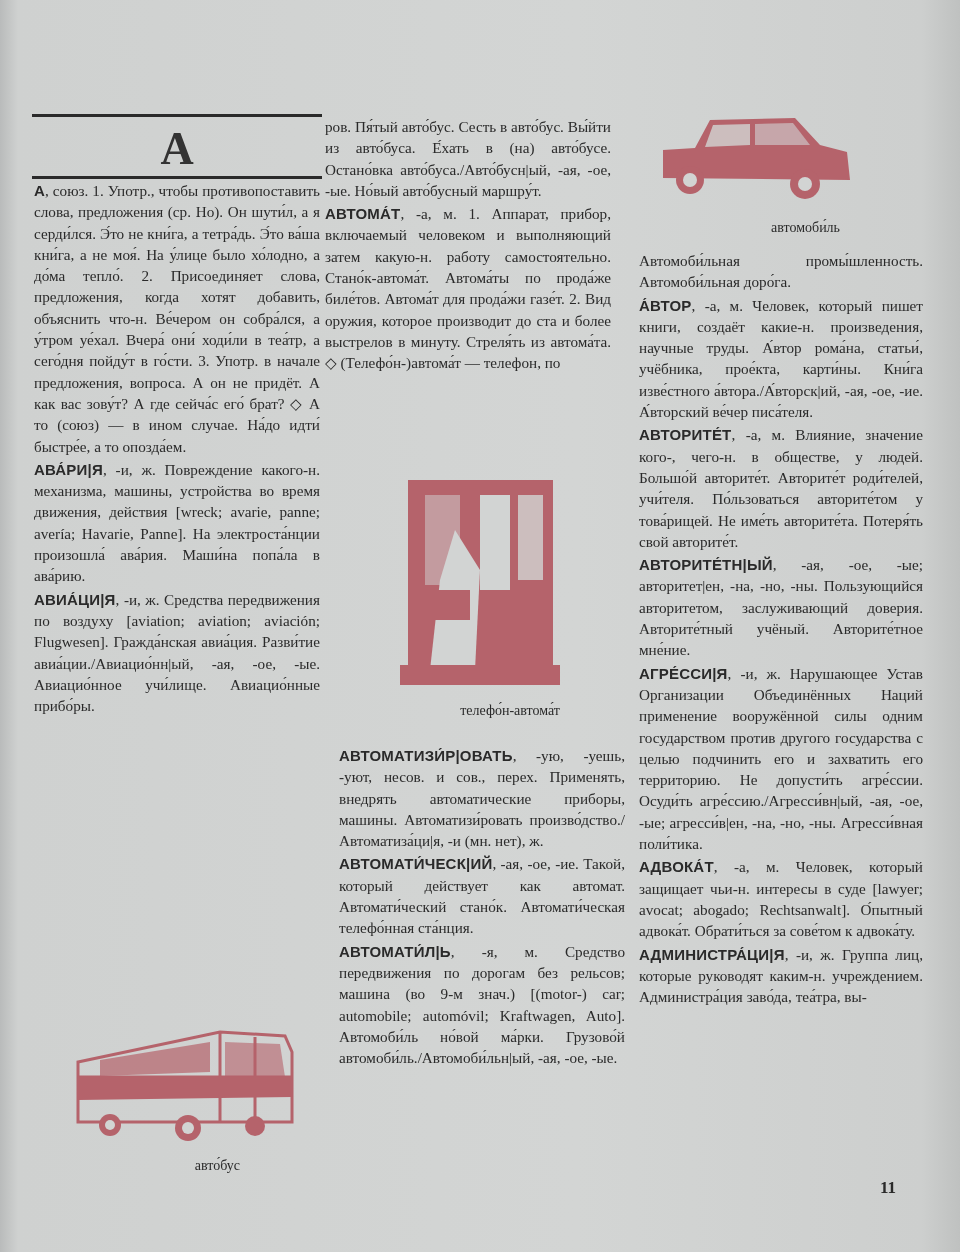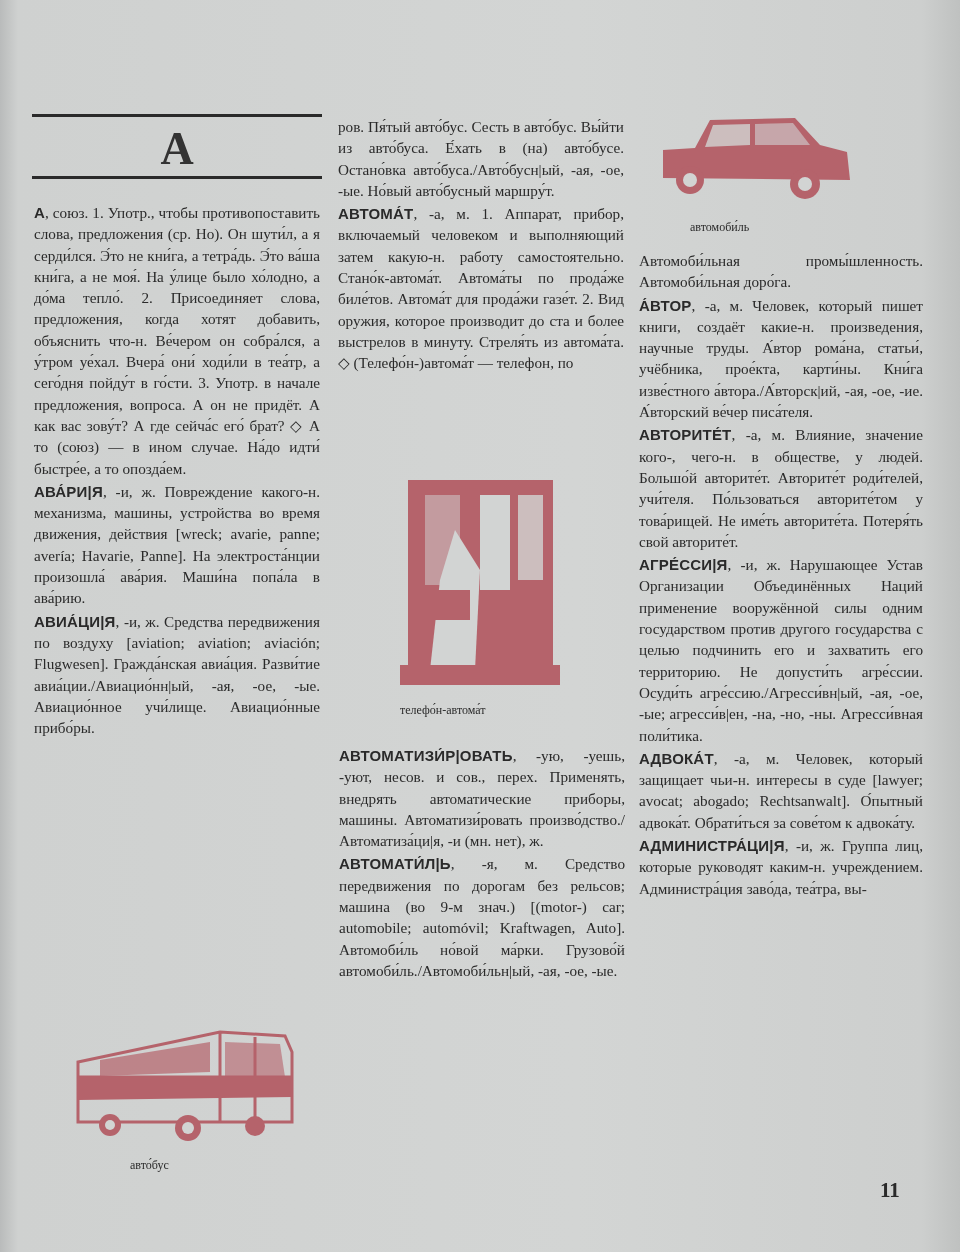--- a/index.html
+++ b/index.html
@@ -1,35 +1,35 @@
 <!DOCTYPE html>
 <html><head>
 <meta charset="utf-8">
 <style>
   html,body{margin:0;padding:0;}
   body{width:960px;height:1252px;background:#c9cbca;position:relative;overflow:hidden;
        font-family:"Liberation Serif","DejaVu Serif",serif;color:#2a2a2a;}
   .page{position:absolute;left:0;top:0;width:960px;height:1252px;
         background:linear-gradient(90deg,#b9bbbb 0px,#cfd1d0 18px,#d3d5d4 60%,#cdcfce 96%,#bfc1c0 100%);}
   .col{position:absolute;font-size:15.2px;line-height:21.3px;text-align:justify;}
-  .col1{left:34px;top:202px;width:286px;}
-  .col2{left:338px;top:116px;width:286px;}
+  .col1{left:34px;top:180px;width:286px;}
+  .col2{left:325px;top:116px;width:286px;}
   .col3{left:639px;top:250px;width:284px;}
   .col2b{left:339px;top:745px;width:286px;}
   .entry{margin:0 0 2px 0;}
   .hw{font-weight:bold;font-family:"Liberation Sans","DejaVu Sans",sans-serif;font-size:15px;letter-spacing:.2px;}
   .letter-block{position:absolute;left:32px;top:114px;width:290px;height:66px;}
   .rule{position:absolute;left:0;width:290px;height:3px;background:#2a2a2a;}
   .rule.top{top:0;}
   .rule.bot{top:62px;}
   .big-letter{position:absolute;left:0;width:290px;top:8px;text-align:center;
               font-size:46px;font-weight:bold;font-family:"Liberation Serif",serif;color:#333;}
   .ill{position:absolute;}
-  .caption{position:absolute;font-size:12px;text-align:left;color:#2a2a2a;}
-  .pagenum{position:absolute;left:880px;top:1178px;font-size:21px;font-weight:bold;}
+  .caption{position:absolute;font-size:14px;text-align:right;color:#2a2a2a;}
+  .pagenum{position:absolute;left:880px;top:1178px;font-size:17px;font-weight:bold;}
 </style>
 </head>
 <body>
 
 <div class="page">
 
   <div class="letter-block">
     <div class="rule top"></div>
     <div class="big-letter">А</div>
     <div class="rule bot"></div>
@@ -74,39 +74,41 @@
       <rect x="118" y="25" width="25" height="85" fill="#d2d4d3" opacity=".8"></rect>
       <path d="M55 60 L80 100 L75 200 L30 200 L40 110 Z" fill="#d2d4d3"></path>
       <rect x="30" y="120" width="40" height="30" fill="#b5636b"></rect>
       <rect x="0" y="195" width="160" height="20" fill="#b5636b"></rect>
     </svg>
   </div>
   <div class="caption" style="left:400px;top:703px;width:160px;">телефо́н-автома́т</div>
 
   <div class="col col2b">
     <p class="entry"><span class="hw">АВТОМАТИЗИ́Р|ОВАТЬ</span><span>, -ую, -уешь, -уют, несов. и сов., перех. Применять, внедрять автоматические приборы, машины. Автоматизи́ровать произво́дство./Автоматиза́ци|я, -и (мн. нет), ж.</span></p>
+    <p class="entry"><span class="hw">АВТОМАТИ́ЧЕСК|ИЙ</span><span>, -ая, -ое, -ие. Такой, который действует как автомат. Автомати́ческий стано́к. Автомати́ческая телефо́нная ста́нция.</span></p>
     <p class="entry"><span class="hw">АВТОМАТИ́Л|Ь</span><span>, -я, м. Средство передвижения по дорогам без рельсов; машина (во 9-м знач.) [(motor-) car; automobile; automóvil; Kraftwagen, Auto]. Автомоби́ль но́вой ма́рки. Грузово́й автомоби́ль./Автомоби́льн|ый, -ая, -ое, -ые.</span></p>
   </div>
 
   <div class="ill" style="left:655px;top:110px;width:200px;height:95px;">
     <svg width="200" height="95" viewBox="0 0 200 95">
       <path d="M8 40 L40 38 L55 10 L140 8 L165 35 L192 42 L195 70 L8 68 Z" fill="#b5636b"></path>
       <path d="M58 15 L95 14 L95 35 L50 37 Z" fill="#d2d4d3" opacity=".8"></path>
       <path d="M100 14 L138 13 L155 35 L100 35 Z" fill="#d2d4d3" opacity=".6"></path>
       <circle cx="35" cy="70" r="14" fill="#b5636b"></circle>
         <circle cx="35" cy="70" r="7" fill="#d2d4d3"></circle>
       <circle cx="150" cy="74" r="15" fill="#b5636b"></circle>
         <circle cx="150" cy="74" r="7" fill="#d2d4d3"></circle>
     </svg>
   </div>
   <div class="caption" style="left:690px;top:220px;width:150px;">автомоби́ль</div>
 
   <div class="col col3">
     <p class="entry"><span class="hw"></span><span>Автомоби́льная промы́шленность. Автомоби́льная доро́га.</span></p>
     <p class="entry"><span class="hw">А́ВТОР</span><span>, -а, м. Человек, который пишет книги, создаёт какие-н. произведения, научные труды. А́втор рома́на, статьи́, учёбника, прое́кта, карти́ны. Кни́га изве́стного а́втора./А́вторск|ий, -ая, -ое, -ие. А́вторский ве́чер писа́теля.</span></p>
     <p class="entry"><span class="hw">АВТОРИТЕ́Т</span><span>, -а, м. Влияние, значение кого-, чего-н. в обществе, у людей. Большо́й авторите́т. Авторите́т роди́телей, учи́теля. По́льзоваться авторите́том у това́рищей. Не име́ть авторите́та. Потеря́ть свой авторите́т.</span></p>
+    <p class="entry"><span class="hw">АВТОРИТЕ́ТН|ЫЙ</span><span>, -ая, -ое, -ые; авторитет|ен, -на, -но, -ны. Пользующийся авторитетом, заслуживающий доверия. Авторите́тный учёный. Авторите́тное мне́ние.</span></p>
     <p class="entry"><span class="hw">АГРЕ́ССИ|Я</span><span>, -и, ж. Нарушающее Устав Организации Объединённых Наций применение вооружённой силы одним государством против другого государства с целью подчинить его и захватить его территорию. Не допусти́ть агре́ссии. Осуди́ть агре́ссию./Агресси́вн|ый, -ая, -ое, -ые; агресси́в|ен, -на, -но, -ны. Агресси́вная поли́тика.</span></p>
     <p class="entry"><span class="hw">АДВОКА́Т</span><span>, -а, м. Человек, который защищает чьи-н. интересы в суде [lawyer; avocat; abogado; Rechtsanwalt]. О́пытный адвока́т. Обрати́ться за сове́том к адвока́ту.</span></p>
     <p class="entry"><span class="hw">АДМИНИСТРА́ЦИ|Я</span><span>, -и, ж. Группа лиц, которые руководят каким-н. учреждением. Администра́ция заво́да, теа́тра, вы-</span></p>
   </div>
 
   <div class="pagenum">11</div>
 </div>
 
 </body></html>

